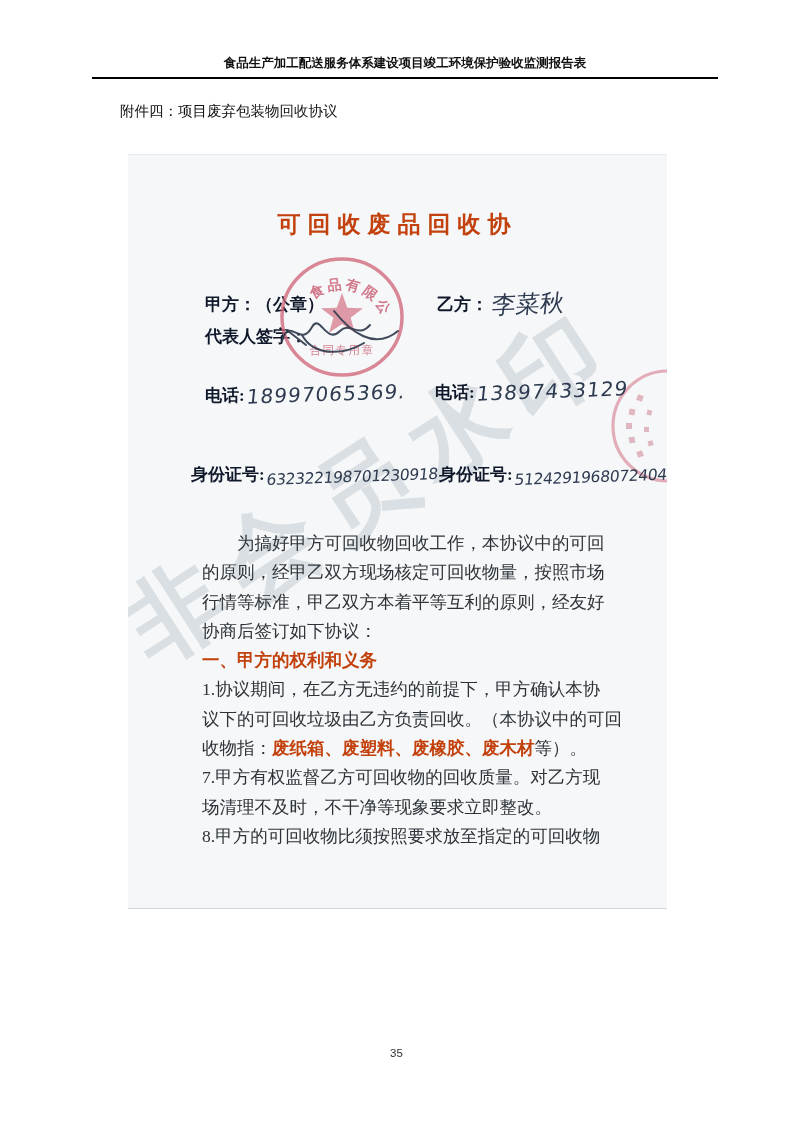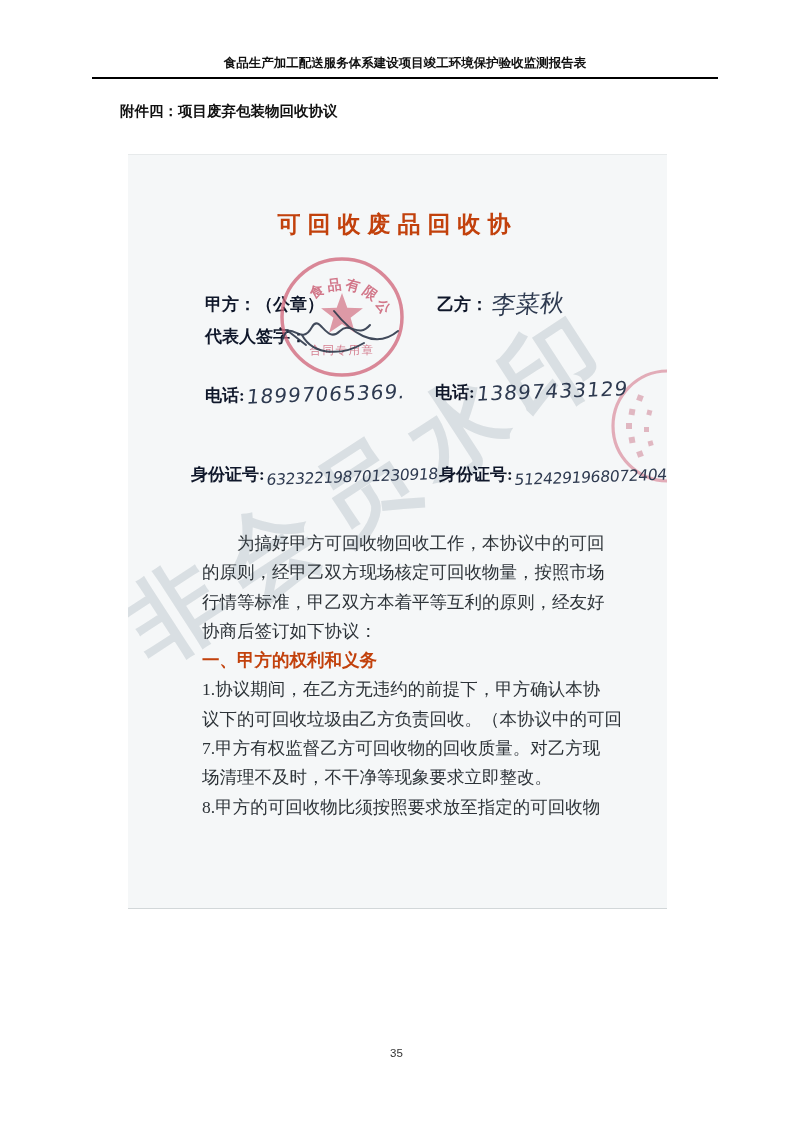--- a/index.html
+++ b/index.html
@@ -10,21 +10,21 @@
   
   .report-header{
     position:absolute;left:92px;top:46px;width:626px;text-align:center;
     font-family:"Liberation Sans","DejaVu Sans",sans-serif;
     font-size:12.5px;font-weight:bold;color:#111;
     padding-bottom:5px;border-bottom:2px solid #000;
   }
   .attachment-title{
     position:absolute;left:120px;top:93px;
     font-family:"Liberation Sans","DejaVu Sans",sans-serif;
-    font-size:14.5px;font-weight:bold;color:#111;
+    font-size:14.5px;font-weight:normal;color:#111;
   }
   
   .scan{
     position:absolute;left:128px;top:145px;width:539px;height:753px;
     background:#f5f7f8;border-top:1px solid #e7eaeb;border-bottom:1px solid #d2d7d9;
     overflow:hidden;
   }
   .scan *{box-sizing:border-box;}
   .watermark{
     position:absolute;left:8px;top:420px;z-index:0;white-space:nowrap;
@@ -129,20 +129,23 @@
     </div>
 
     <div class="body-text">
       <div class="indent">为搞好甲方可回收物回收工作，本协议中的可回</div>
       <div>的原则，经甲乙双方现场核定可回收物量，按照市场</div>
       <div>行情等标准，甲乙双方本着平等互利的原则，经友好</div>
       <div>协商后签订如下协议：</div>
       <div class="bold">一、甲方的权利和义务</div>
       <div>1.协议期间，在乙方无违约的前提下，甲方确认本协</div>
       <div>议下的可回收垃圾由乙方负责回收。（本协议中的可回</div>
+      <div>
+        <span>收物指：</span><span class="bold">废纸箱、废塑料、废橡胶、废木材</span><span>等）。</span>
+      </div>
       <div>7.甲方有权监督乙方可回收物的回收质量。对乙方现</div>
       <div>场清理不及时，不干净等现象要求立即整改。</div>
       <div>8.甲方的可回收物比须按照要求放至指定的可回收物</div>
     </div>
 
     <svg class="partial-seal" width="122" height="122" viewBox="0 0 122 122">
       <circle cx="61" cy="61" r="55" fill="none" stroke="#d98a9a" stroke-width="3.2" opacity="0.85"></circle>
       <g fill="#cb7488" opacity="0.6">
         <rect x="30" y="30" width="6" height="6" transform="rotate(20 33 33)"></rect>
         <rect x="22" y="44" width="6" height="6" transform="rotate(10 25 47)"></rect>

